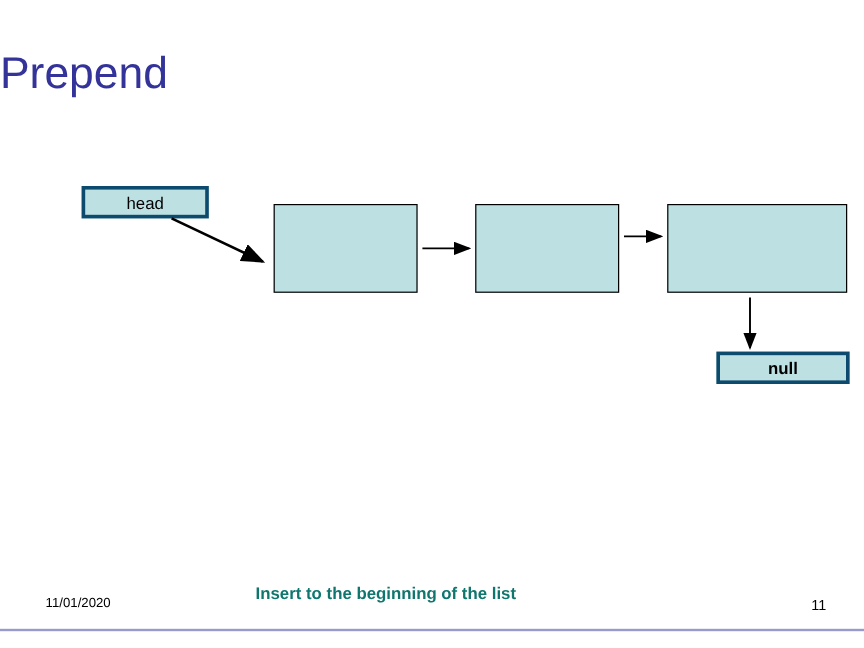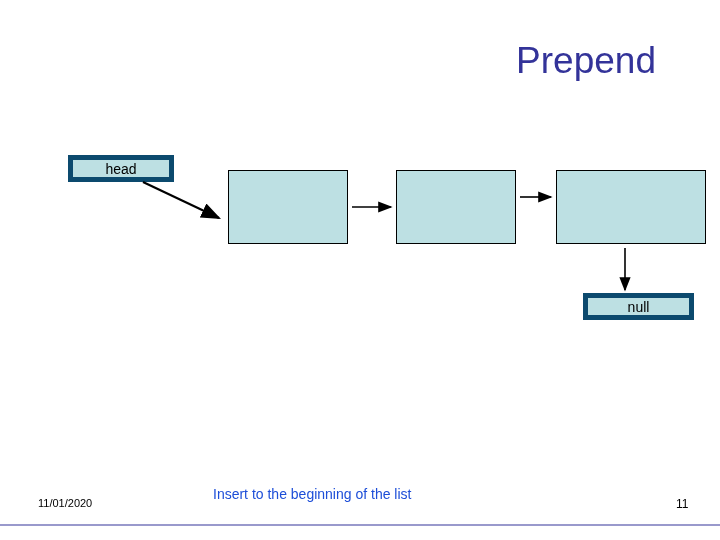--- a/index.html
+++ b/index.html
@@ -17,54 +17,54 @@
     position: relative;
     width: 720px;
     height: 540px;
     background: #ffffff;
   }
   #title {
     position: absolute;
     left: 0;
     top: 40px;
     width: 656px;
-    text-align: right;
+    text-align: left;
     font-size: 37px;
     color: #333399;
     font-family: "Liberation Sans", sans-serif;
     letter-spacing: 0px;
   }
   .node-box {
     position: absolute;
     background: #bde0e3;
     border: 1px solid #000000;
     box-sizing: border-box;
   }
   .label-box {
     position: absolute;
     background: #bde0e3;
-    border: 5px solid #0c4a6e;
+    border: 3px solid #0c4a6e;
     box-sizing: border-box;
     font-size: 14px;
     color: #000000;
     display: flex;
     align-items: center;
     justify-content: center;
     text-align: center;
   }
   .footer-text {
     position: absolute;
     font-size: 11px;
     color: #000000;
   }
   .footer-center {
     position: absolute;
     font-size: 14px;
-    font-weight: normal;
-    color: #1d4ed8;
+    font-weight: bold;
+    color: #0f766e;
     padding-left: 20px;
   }
   .page-num {
     position: absolute;
     font-size: 12px;
     color: #000000;
   }
   #divider {
     position: absolute;
     left: 0;
@@ -96,21 +96,21 @@
   <div class="node-box" style="left:228px; top:170px; width:120px; height:74px;">
     <span></span>
   </div>
   <div class="node-box" style="left:396px; top:170px; width:120px; height:74px;">
     <span></span>
   </div>
   <div class="node-box" style="left:556px; top:170px; width:150px; height:74px;">
     <span></span>
   </div>
 
-  <div class="label-box" style="left:583px; top:293px; width:111px; height:27px;">
+  <div class="label-box" style="left:597px; top:293px; width:111px; height:27px;font-weight:bold;">
     <span>null</span>
   </div>
 
 
   <svg class="overlay" viewBox="0 0 720 540">
     <defs>
       <marker id="arrowhead" markerWidth="9" markerHeight="7" refX="8" refY="3.5" orient="auto">
         <polygon points="0 0, 9 3.5, 0 7" fill="#000000"></polygon>
       </marker>
     </defs>

